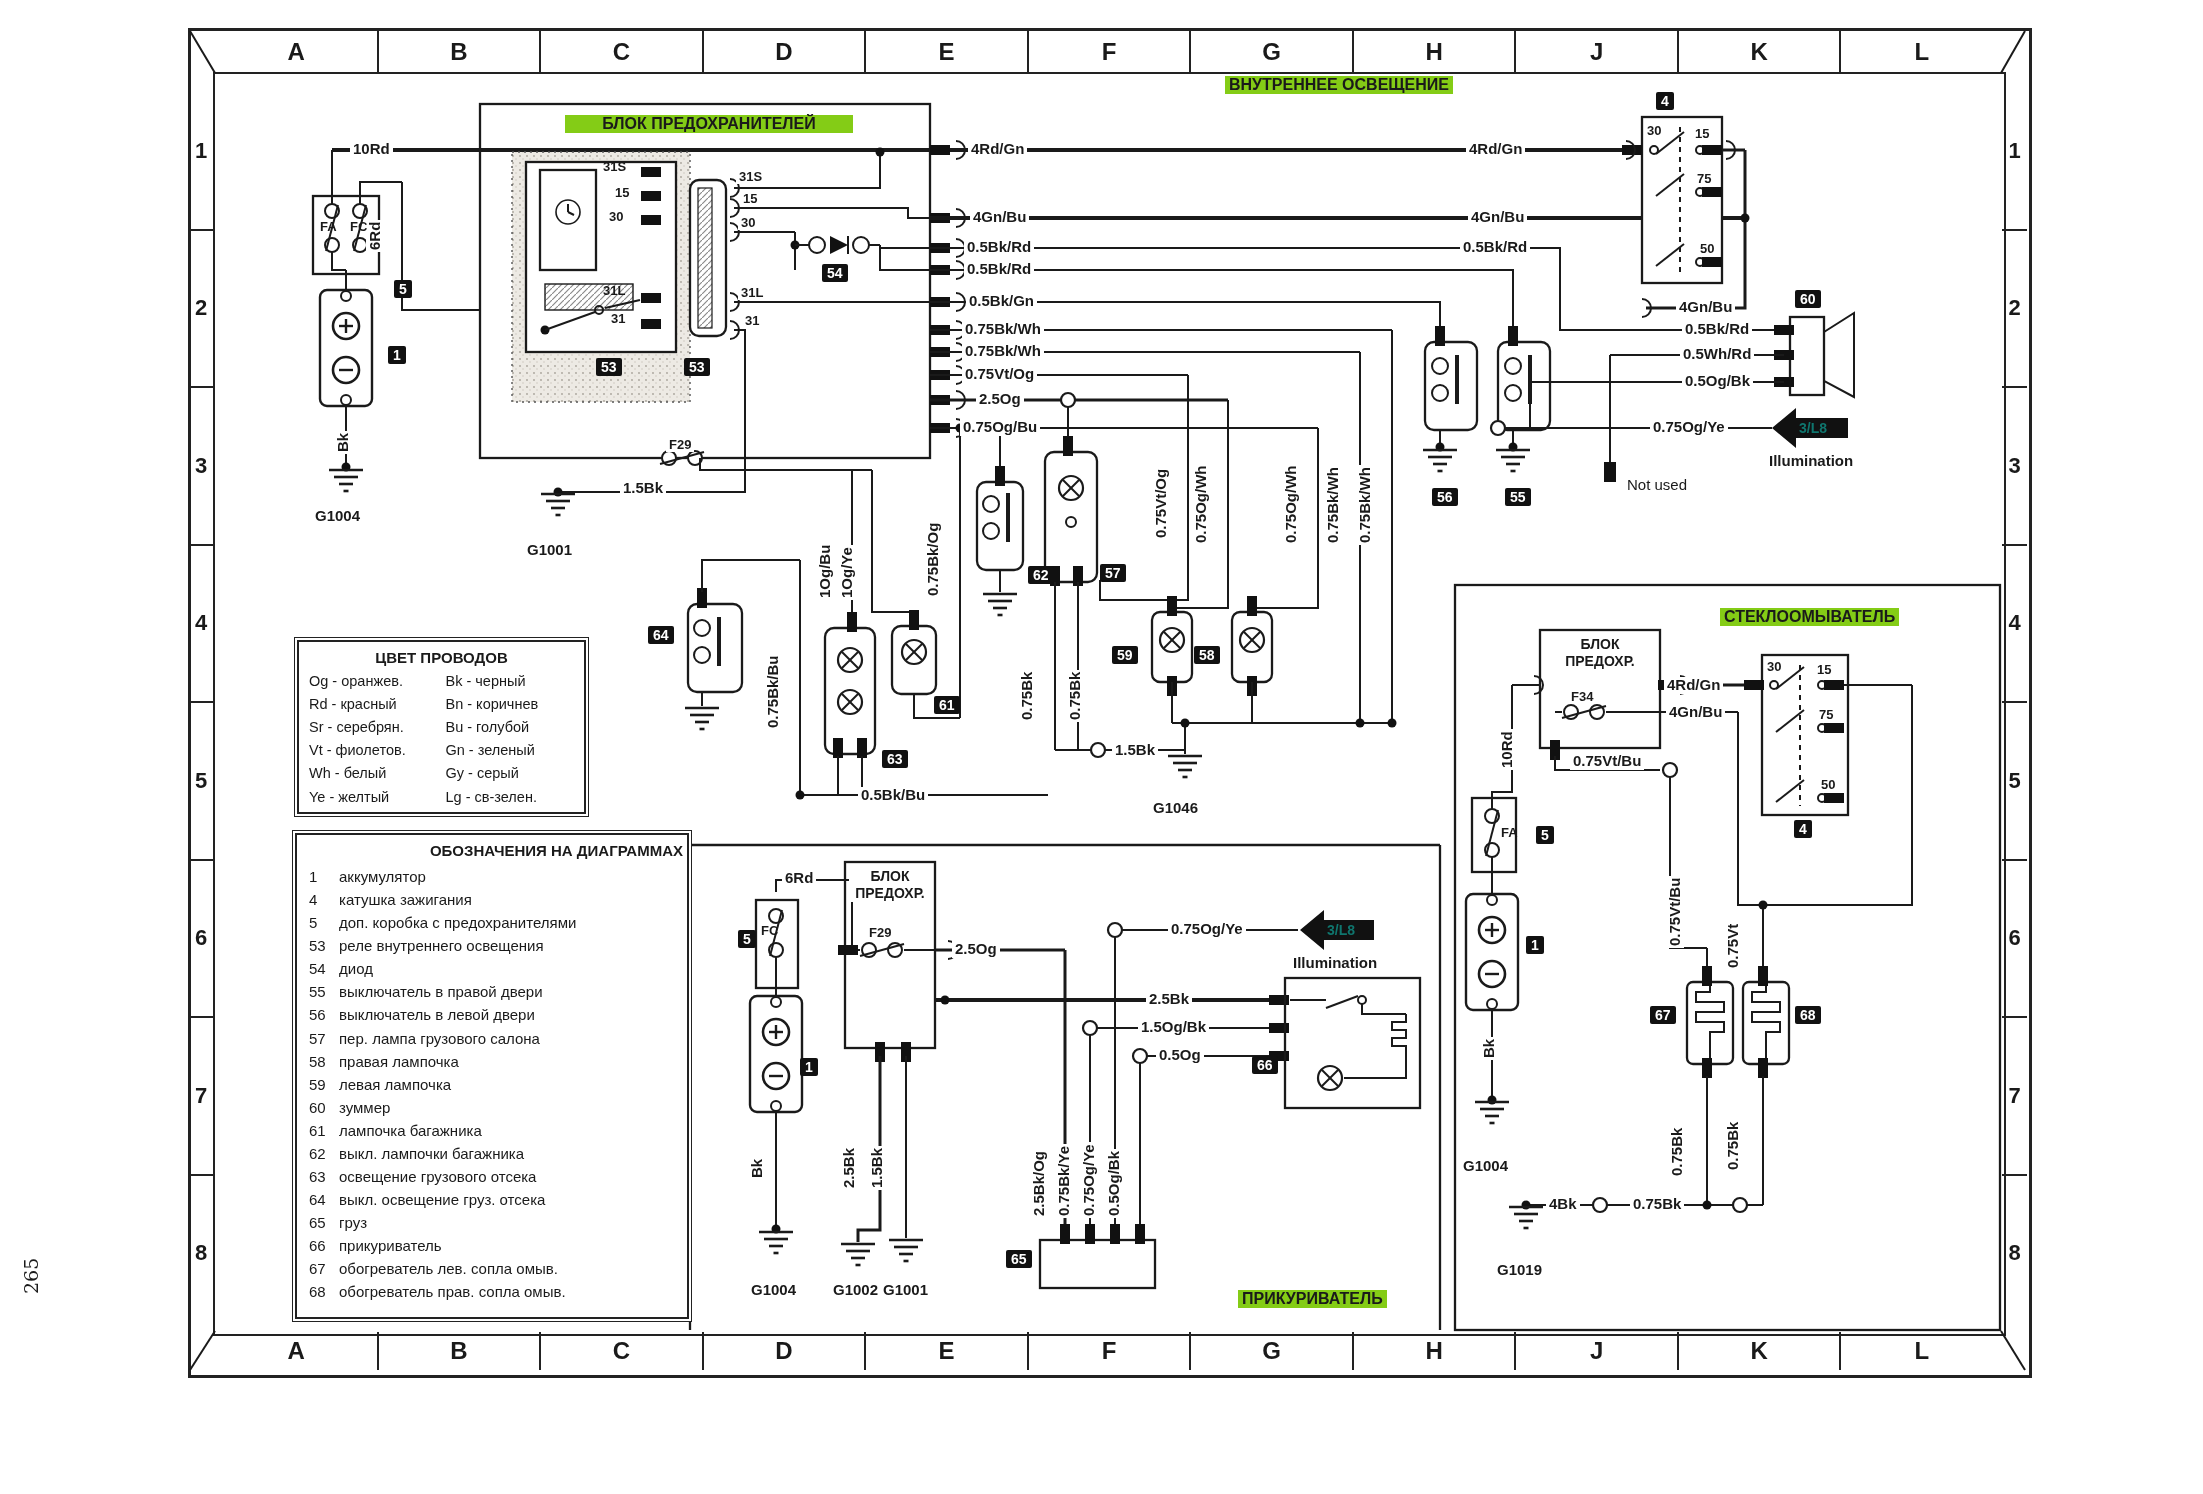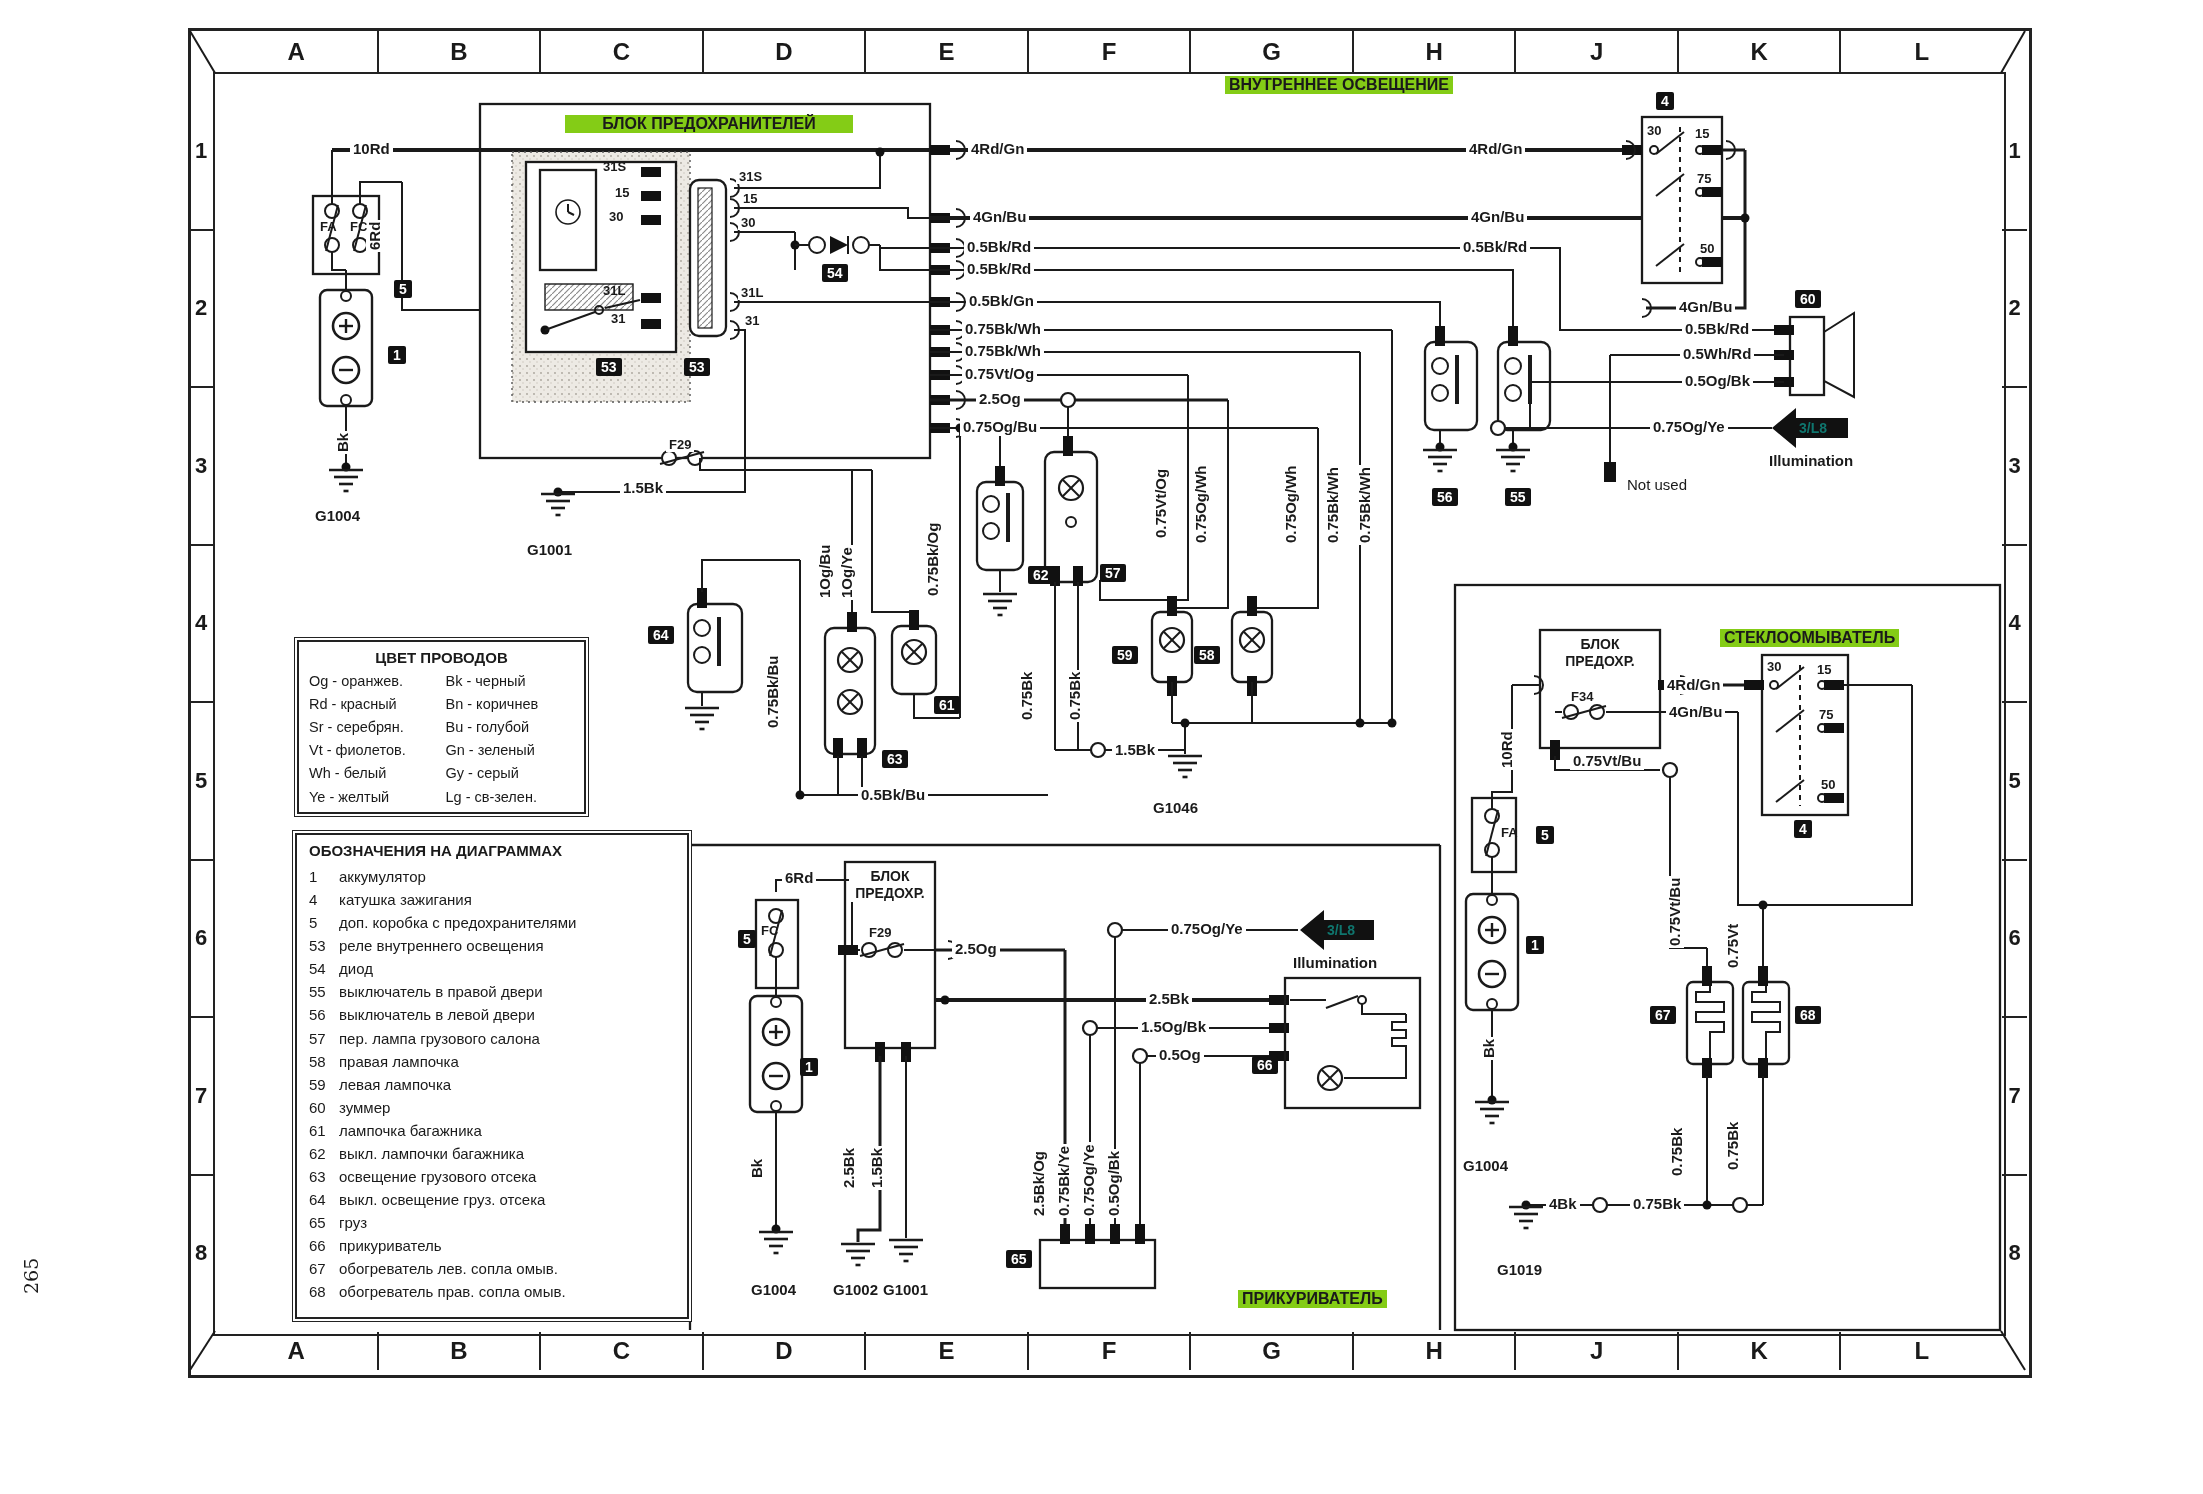--- a/index.html
+++ b/index.html
@@ -463,21 +463,21 @@
       <path class="w2" d="M1492,856 V894"></path>
       <use href="#bat" x="1492" y="952"></use>
       <path class="w2" d="M1492,1008 V1098"></path>
         <use href="#dt" x="1492" y="1100"></use>
         <use href="#gnd" x="1492" y="1102"></use>
     </g>
   </svg>
 
   <div class="ttl" style="left:1225px;top:76px">ВНУТРЕННЕЕ ОСВЕЩЕНИЕ</div>
   <div class="ttl" style="left:565px;top:115px;width:280px;text-align:center">БЛОК ПРЕДОХРАНИТЕЛЕЙ</div>
-  <div class="ttl" style="left:1720px;top:629px">СТЕКЛООМЫВАТЕЛЬ</div>
+  <div class="ttl" style="left:1720px;top:608px">СТЕКЛООМЫВАТЕЛЬ</div>
   <div class="ttl" style="left:1238px;top:1290px">ПРИКУРИВАТЕЛЬ</div>
 
   <i class="l" style="left:350px;top:141px">10Rd</i>
   <i class="v" style="left:384px;top:234px">6Rd</i>
   <i class="l sm" style="left:317px;top:220px;background:transparent">FA</i>
   <i class="l sm" style="left:347px;top:220px;background:transparent">FC</i>
   <b class="t" style="left:394px;top:280px">5</b>
   <b class="t" style="left:388px;top:346px">1</b>
   <i class="v" style="left:352px;top:436px">Bk</i>
   <i class="l" style="left:312px;top:508px">G1004</i>
@@ -572,21 +572,21 @@
           <p>Bn - коричнев</p>
           <p>Bu - голубой</p>
           <p>Gn - зеленый</p>
           <p>Gy - серый</p>
           <p>Lg - св-зелен.</p>
         </div>
     </div>
   </div>
 
   <div class="legend" style="left:295px;top:833px;width:390px;height:482px">
-    <h3 style="text-align:left;margin-left:12px">ОБОЗНАЧЕНИЯ НА ДИАГРАММАХ</h3>
+    <h3 style="text-align:right;margin-left:12px">ОБОЗНАЧЕНИЯ НА ДИАГРАММАХ</h3>
     <div class="sy-list">
 
     <p>
           <span class="nn">1</span>
           <span>аккумулятор</span>
         </p>
         <p>
           <span class="nn">4</span>
           <span>катушка зажигания</span>
         </p>

